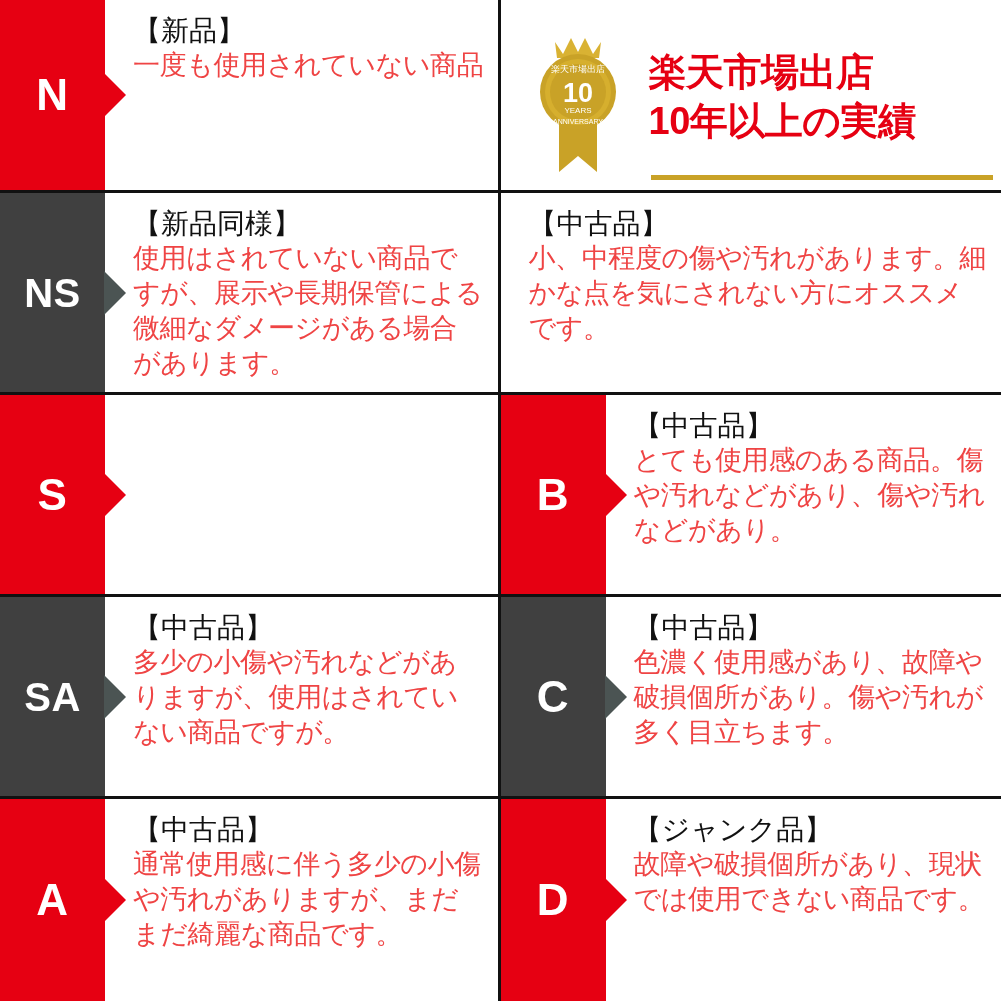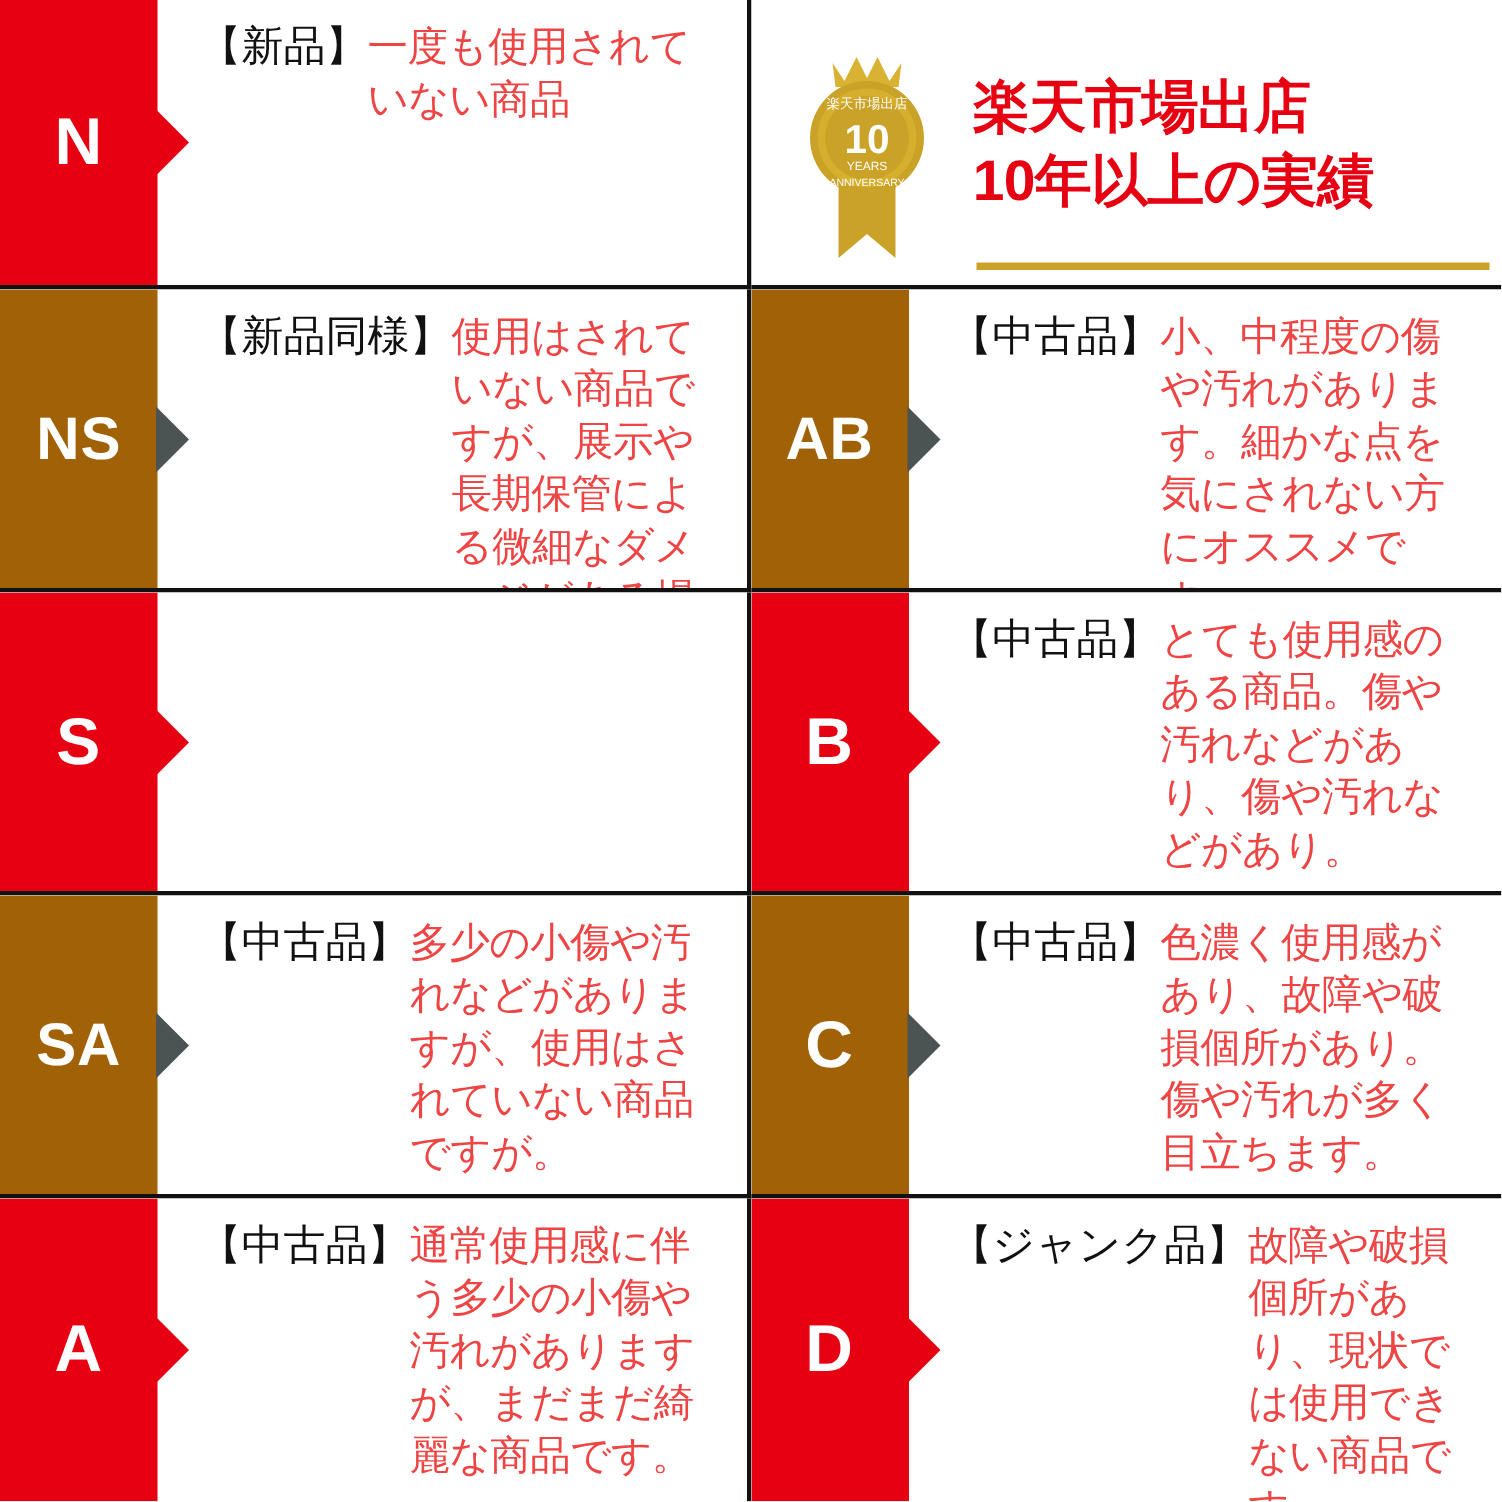--- a/index.html
+++ b/index.html
@@ -49,21 +49,21 @@
     flex: 0 0 105px;
     display: flex;
     align-items: center;
     justify-content: center;
     color: #ffffff;
     font-weight: bold;
     letter-spacing: 0.5px;
     box-sizing: border-box;
   }
   .badge.red { background: #e60012; }
-  .badge.gray { background: #a16207; }
+  .badge.gray { background: #404040; }
   .badge .letter {
     font-size: 44px;
     line-height: 1;
     position: relative;
     z-index: 2;
   }
   .badge .letter.small {
     font-size: 40px;
   }
   
@@ -80,21 +80,21 @@
     z-index: 3;
   }
   .badge.gray .arrow {
     border-left-color: #4b5453;
   }
   .textbox {
     flex: 1 1 auto;
     padding: 14px 14px 10px 28px;
     box-sizing: border-box;
     display: flex;
-    flex-direction: row;
+    flex-direction: column;
     justify-content: flex-start;
   }
   .cond-title {
     font-size: 28px;
     line-height: 1.22;
     color: #111111;
     font-weight: normal;
     white-space: nowrap;
   }
   .cond-desc {
@@ -186,24 +186,20 @@
         <span class="letter small">NS</span>
         <span class="arrow"></span>
       </div>
       <div class="textbox">
         <div class="cond-title">【新品同様】</div>
         <div class="cond-desc">使用はされていない商品ですが、展示や長期保管による微細なダメージがある場合があります。</div>
       </div>
     </div>
 
     <div class="cell col2">
-      <div class="badge gray">
-        <span class="letter small">AB</span>
-        <span class="arrow"></span>
-      </div>
       <div class="textbox">
         <div class="cond-title">【中古品】</div>
         <div class="cond-desc">小、中程度の傷や汚れがあります。細かな点を気にされない方にオススメです。</div>
       </div>
     </div>
 
     <div class="cell">
       <div class="badge red">
         <span class="letter">S</span>
         <span class="arrow"></span>

